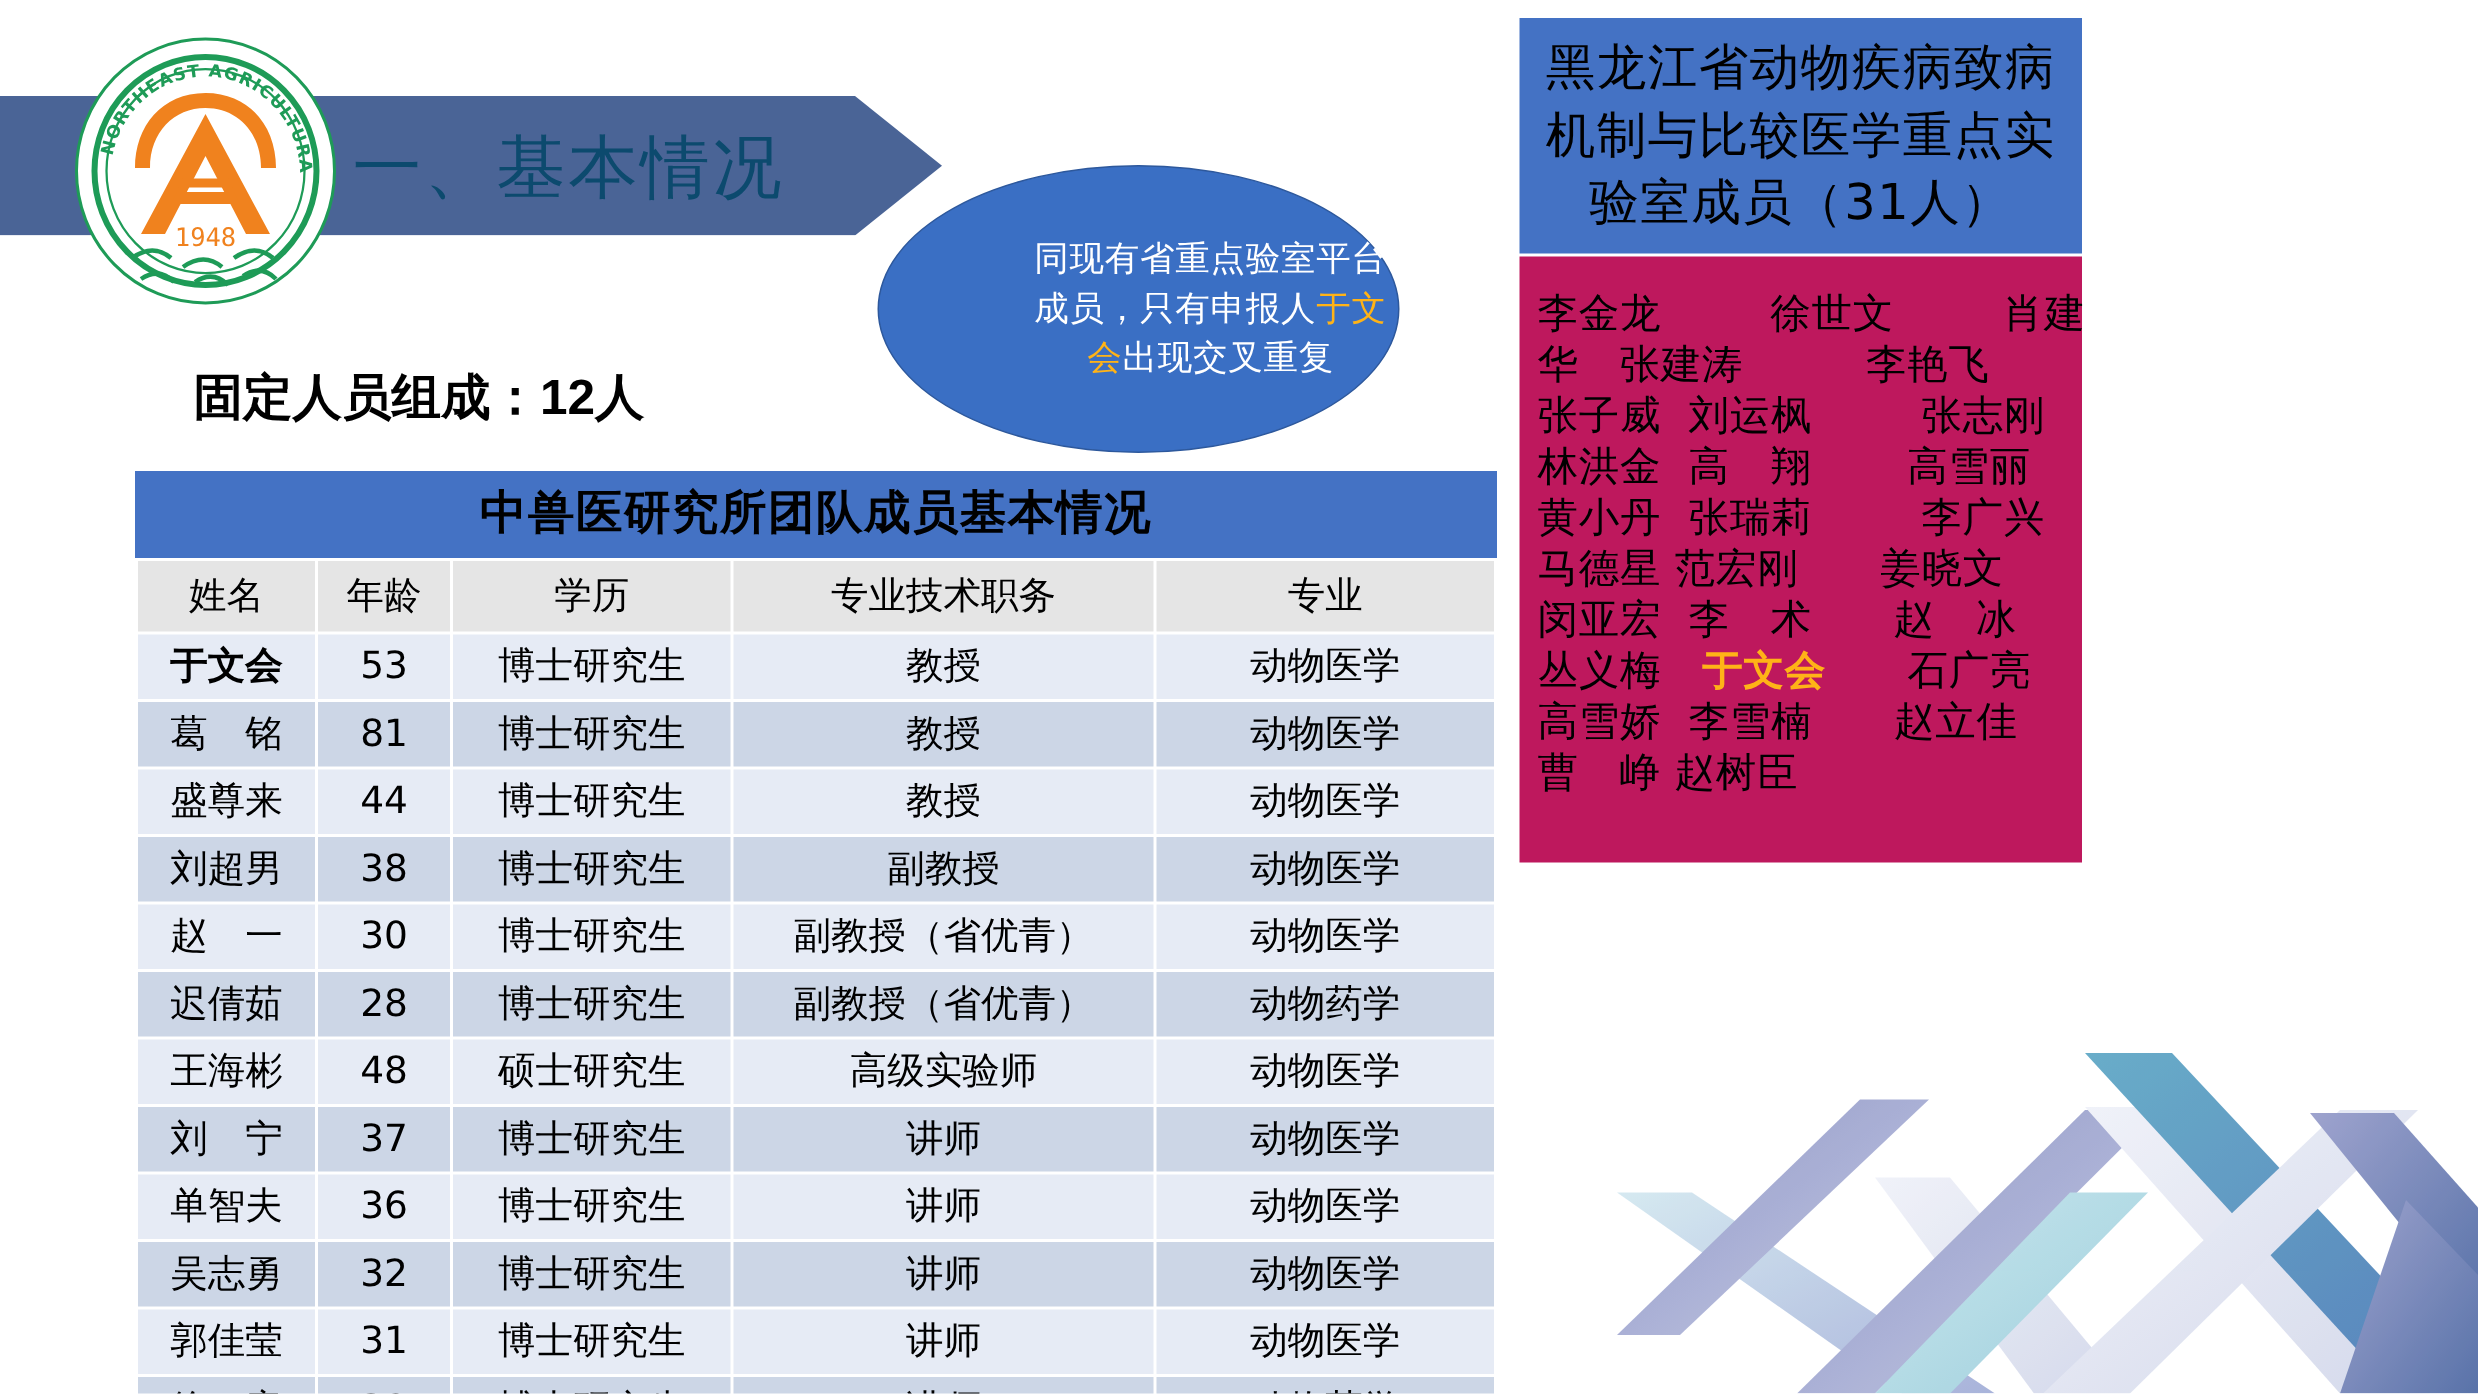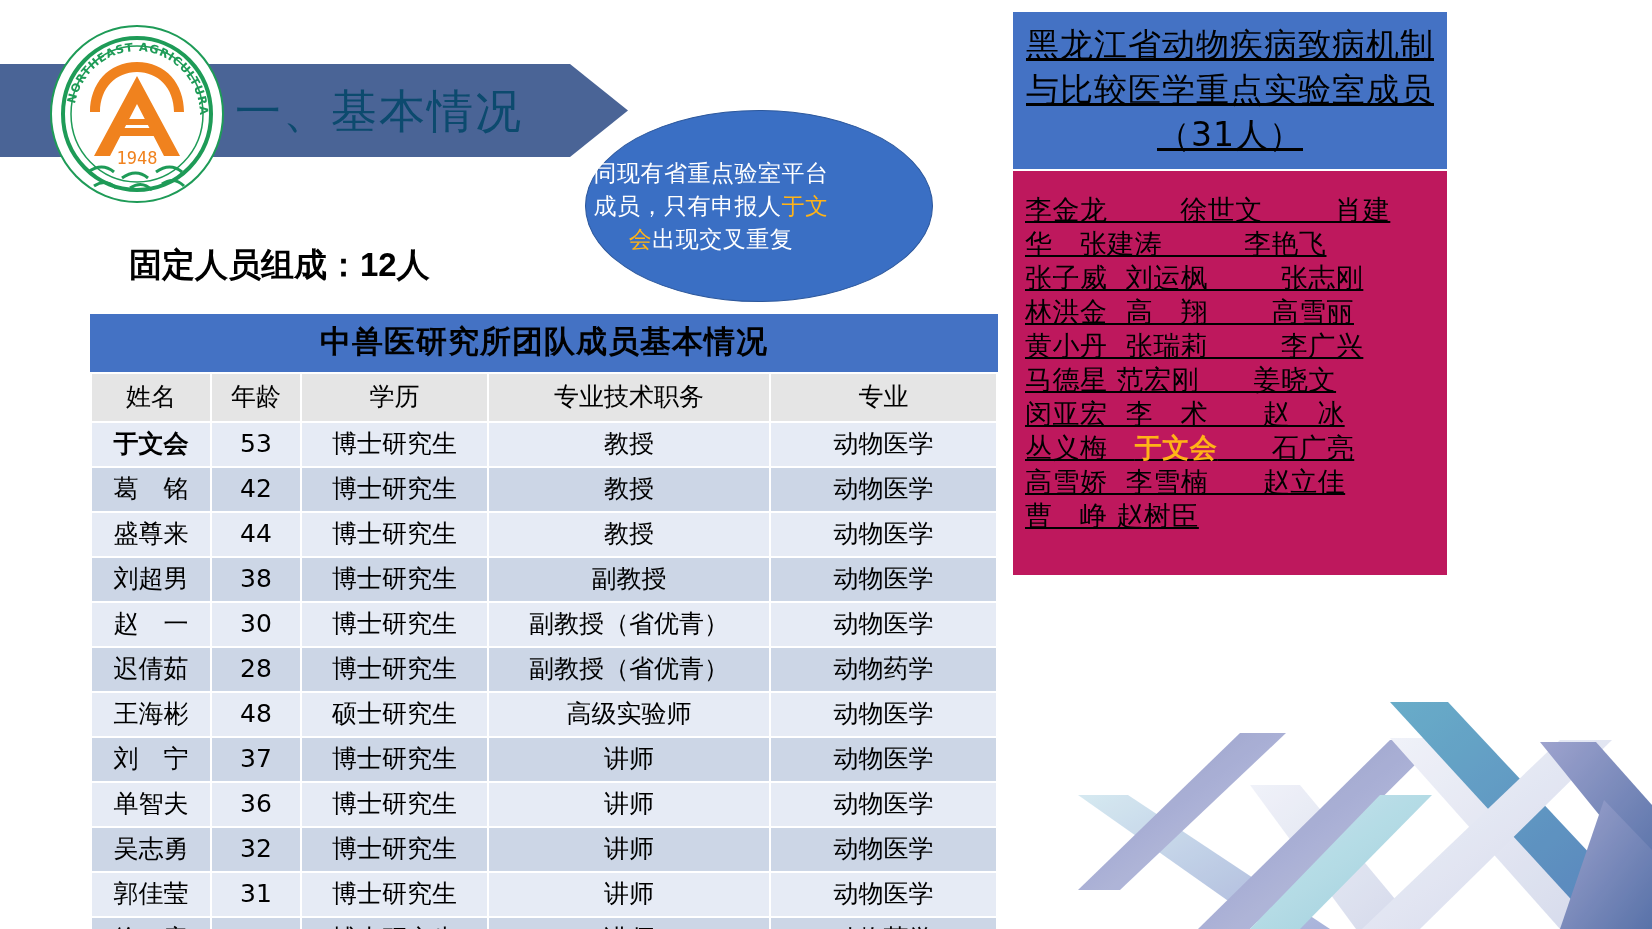--- a/index.html
+++ b/index.html
@@ -42,21 +42,21 @@
   
   #callout-ellipse {
     position: absolute;
     left: 585px; top: 110px;
     width: 346px; height: 190px;
     border-radius: 50%;
     background: #3a6fc4;
     border: 1px solid #2d589c;
     display: flex;
     align-items: center;
-    justify-content: flex-start;
+    justify-content: flex-end;
     text-align: center;
   }
   #callout-text {
     color: #ffffff;
     font-size: 23px;
     line-height: 33px;
     width: 250px;
     letter-spacing: 0.5px;
   }
   .hl-orange { color: #ffb317; }
@@ -113,22 +113,21 @@
   #team-table tbody tr:nth-child(even) td { background: #ccd6e6; }
   td.highlight-name {
     color: #ffb317;
     font-weight: bold;
   }
 
   
   #lab-panel {
     position: absolute;
     left: 1013px; top: 12px;
-    width: 434px;
-    text-decoration: underline;
+    width: 375px;
   }
   #lab-panel-header {
     background: #4472c4;
     color: #000000;
     font-size: 33px;
     line-height: 45px;
     text-align: center;
     padding: 10px 4px 12px 4px;
     letter-spacing: 1px;
   }
@@ -211,21 +210,21 @@
     <tbody id="team-table-body">
         <tr>
           <td class="highlight-name">于文会</td>
           <td>53</td>
           <td>博士研究生</td>
           <td>教授</td>
           <td>动物医学</td>
         </tr>
         <tr>
           <td>葛　铭</td>
-          <td>42</td>
+          <td>81</td>
           <td>博士研究生</td>
           <td>教授</td>
           <td>动物医学</td>
         </tr>
         <tr>
           <td>盛尊来</td>
           <td>44</td>
           <td>博士研究生</td>
           <td>教授</td>
           <td>动物医学</td>

